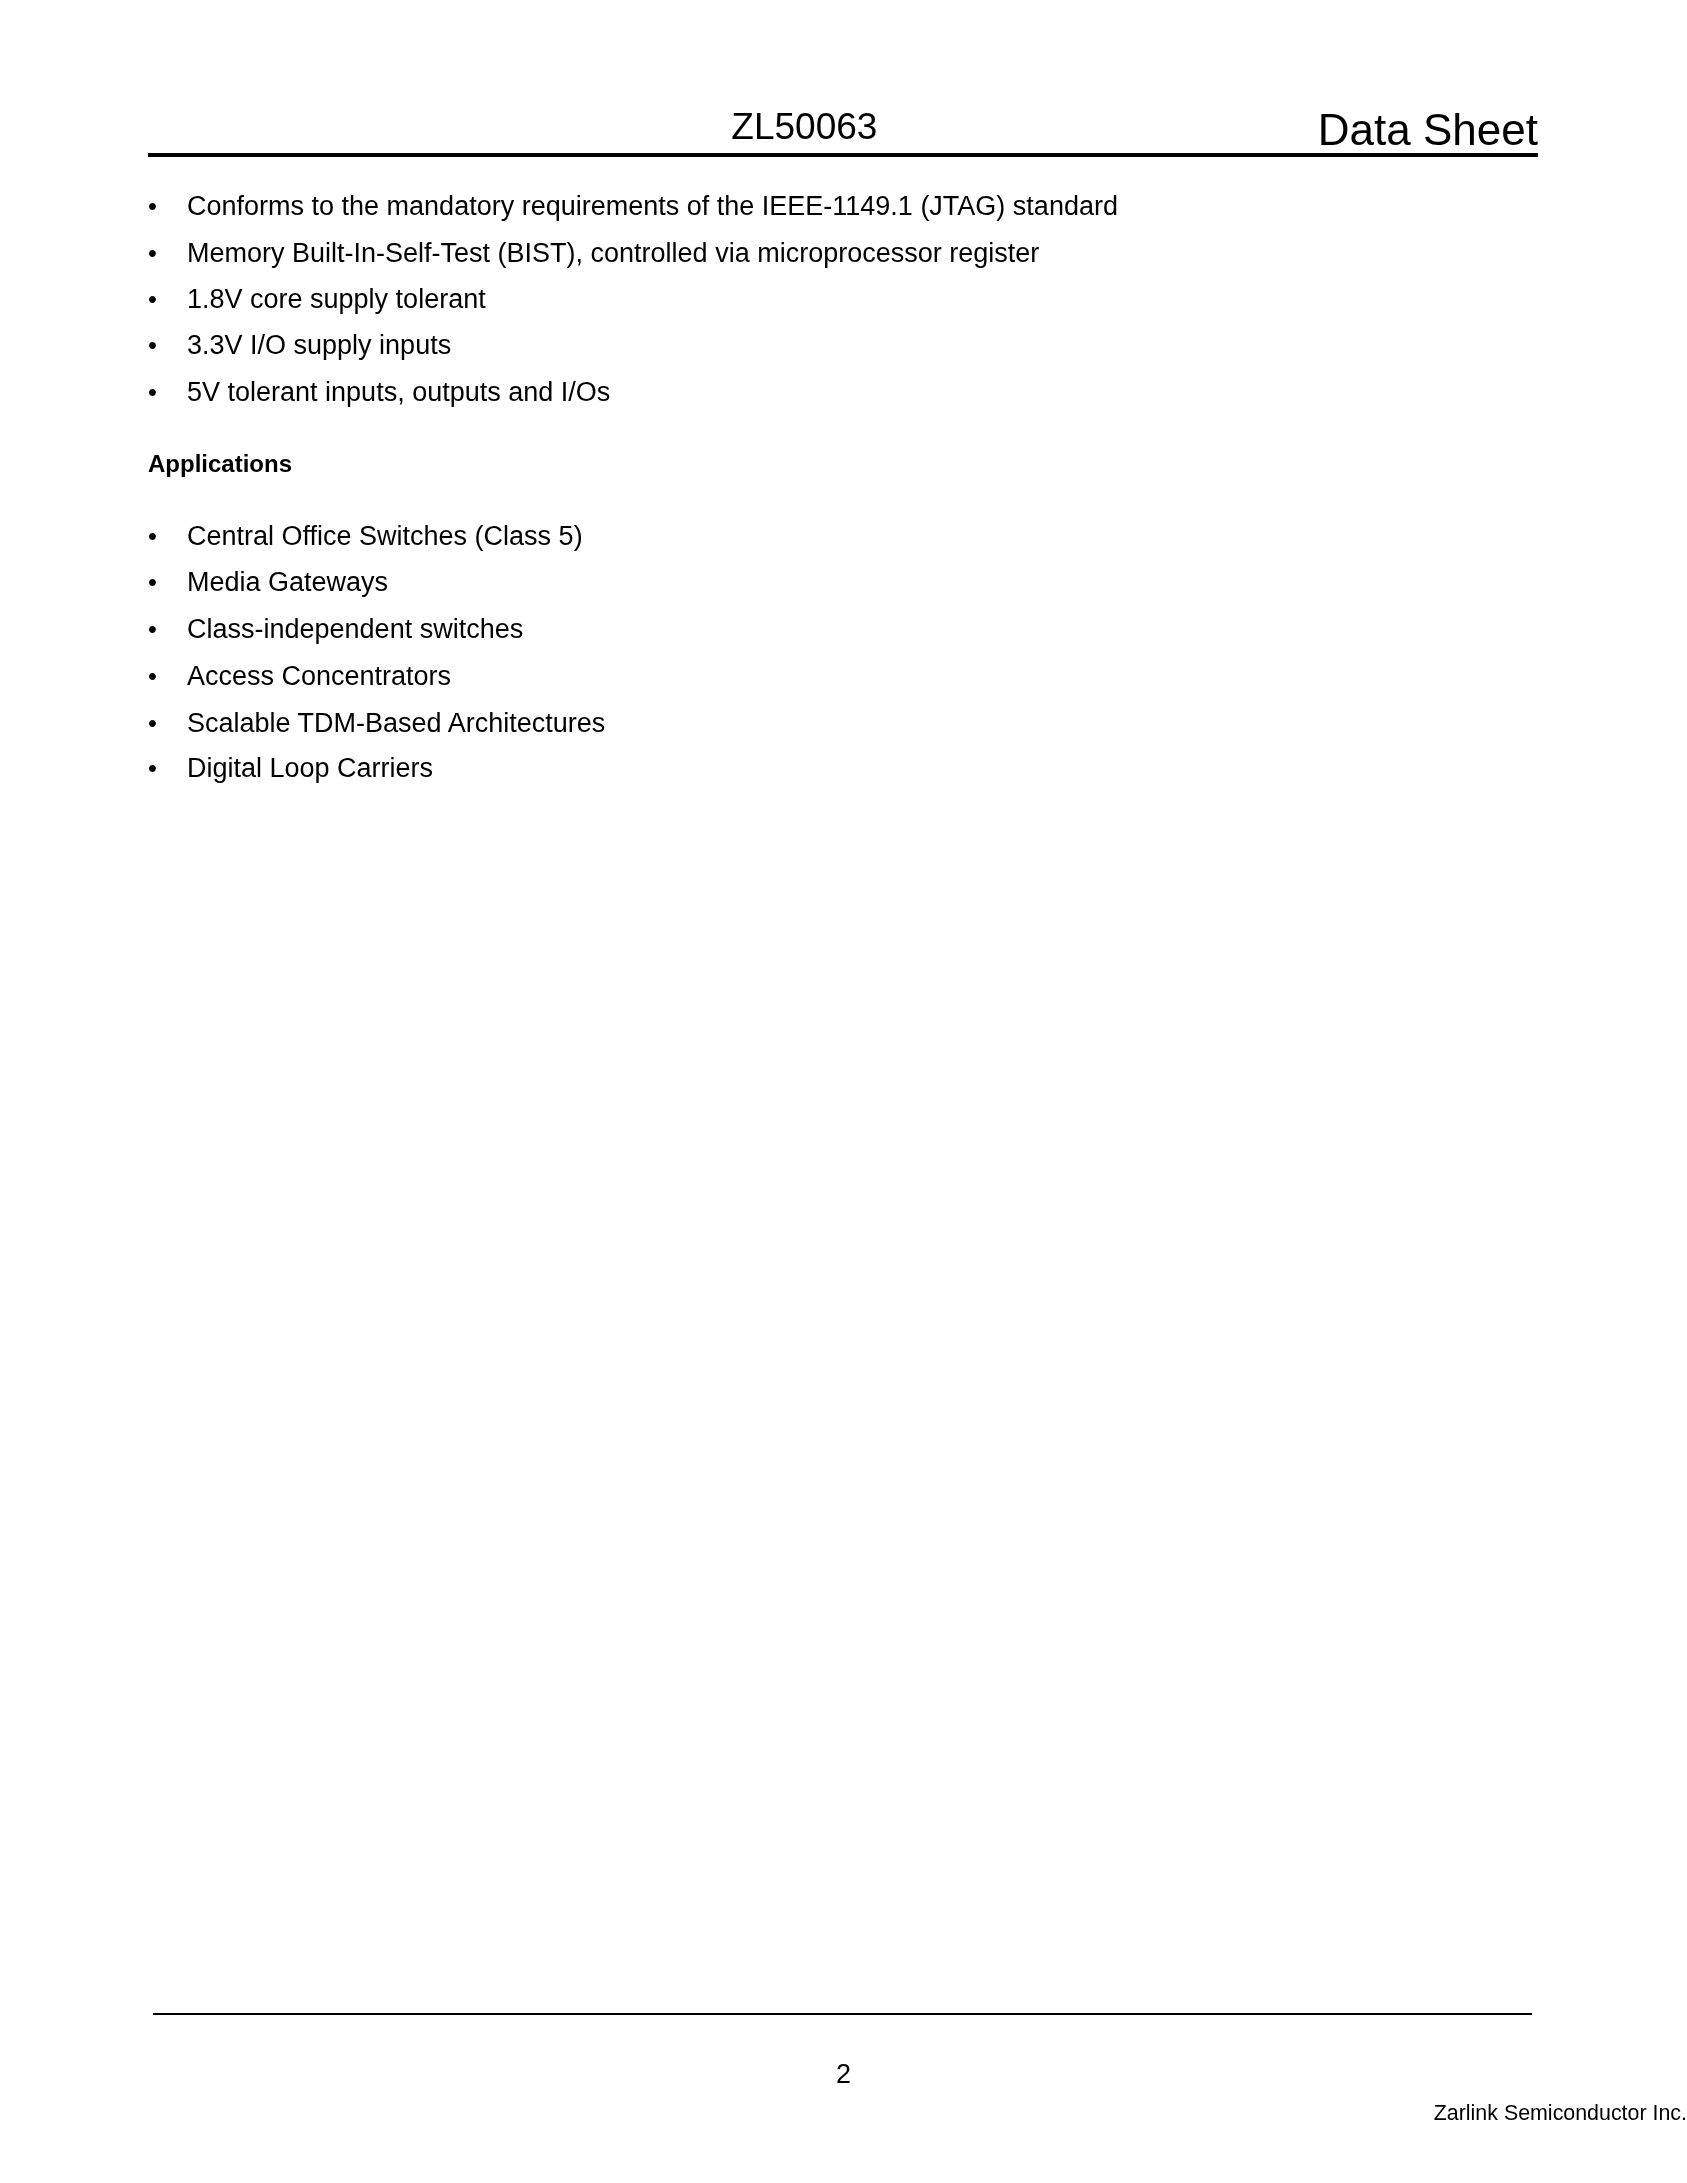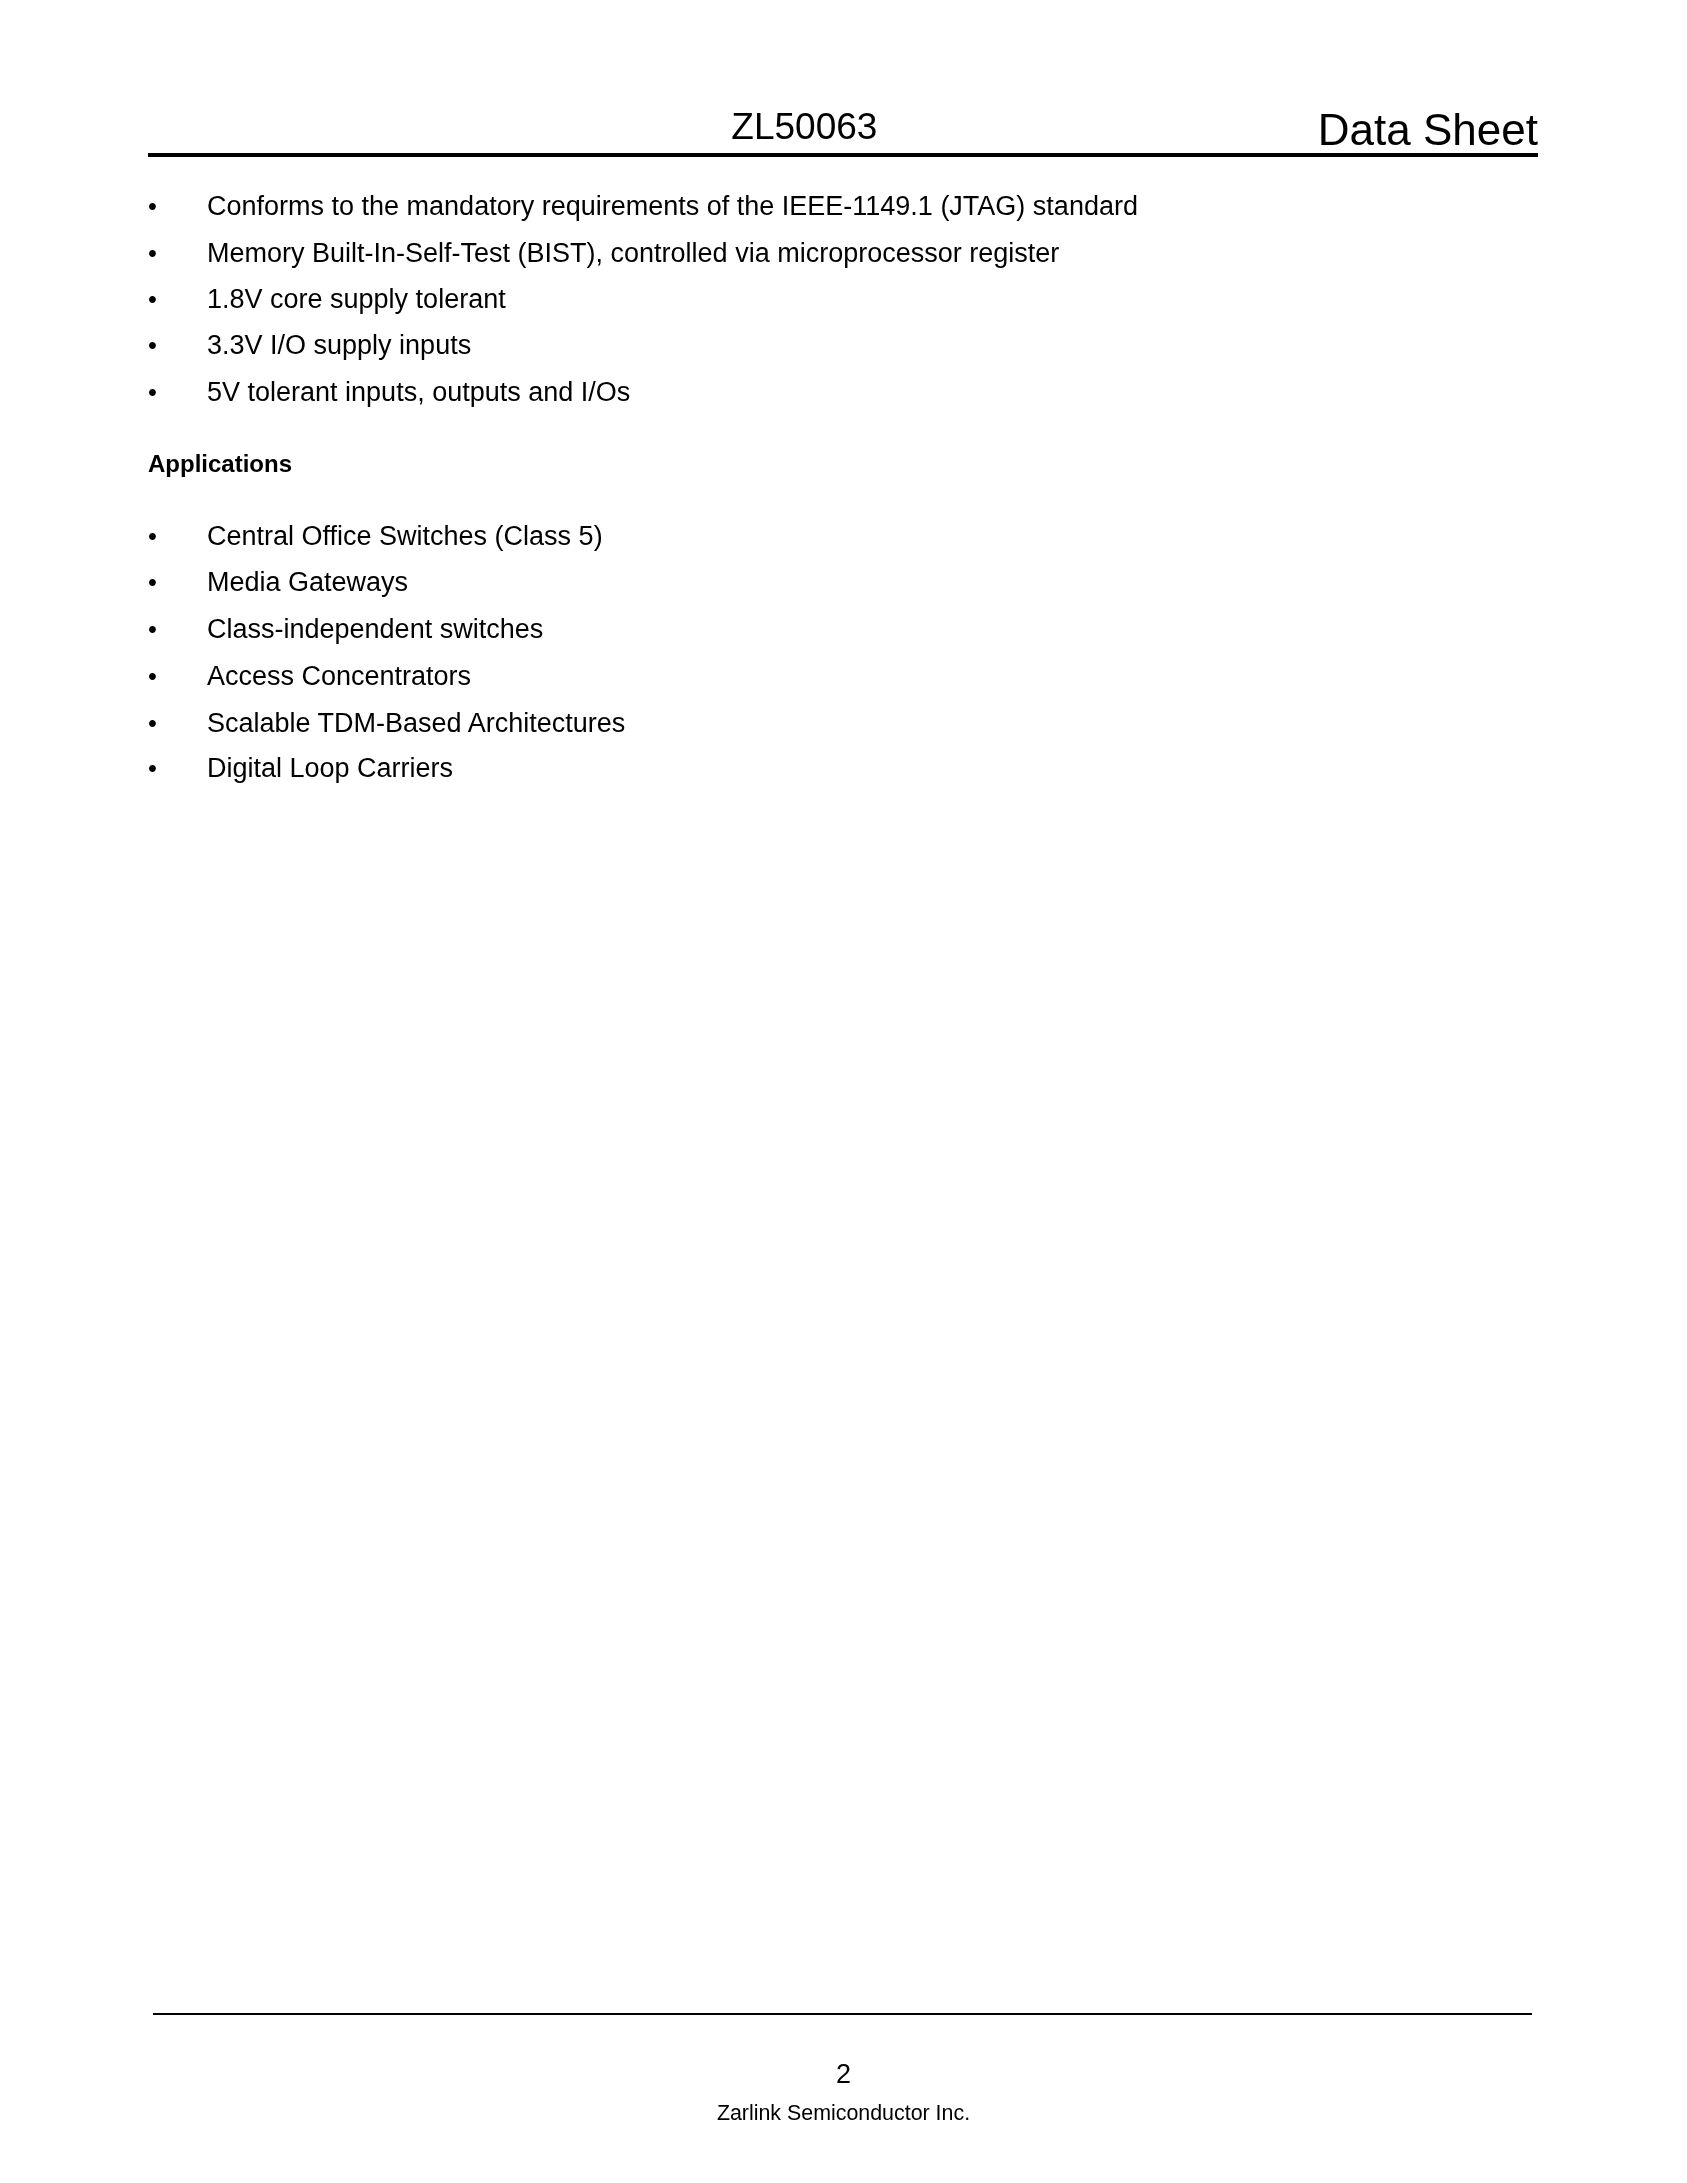--- a/index.html
+++ b/index.html
@@ -5,25 +5,25 @@
   html, body { margin: 0; padding: 0; background: #ffffff; }
   body { width: 1687px; height: 2183px; position: relative; overflow: hidden;
          font-family: "Liberation Sans", sans-serif; color: #000; }
   .hdr-title { position: absolute; left: 0; width: 1612px; top: 105px; text-align: center;
                font-size: 37px; line-height: 43px; }
   .hdr-title span { position: relative; left: -1.6px; }
   .hdr-right { position: absolute; right: 149px; top: 110px; font-size: 44px; line-height: 40px; }
   .hdr-rule { position: absolute; left: 148px; width: 1390px; top: 153px; height: 4px; background: #000; }
   .item { position: absolute; left: 0; height: 32px; }
   .item .dot { position: absolute; left: 148px; top: 0; font-size: 25.4px; line-height: 32px; }
-  .item .txt { position: absolute; left: 187px; top: 0; font-size: 27px; line-height: 32px; white-space: nowrap; margin-left: 20px; }
+  .item .txt { position: absolute; left: 187px; top: 0; font-size: 27px; line-height: 32px; white-space: nowrap; }
   .heading { position: absolute; left: 148px; top: 445px; font-size: 24px; font-weight: bold; line-height: 38px; }
   .ftr-rule { position: absolute; left: 153px; width: 1379px; top: 2013px; height: 2.4px; background: #000; }
   .ftr-page { position: absolute; left: 0; width: 1687px; text-align: center; top: 2058px; font-size: 27px; line-height: 32px; }
-  .ftr-co { position: absolute; left: 0; width: 1687px; text-align: center; top: 2101px; font-size: 21.4px; line-height: 25.4px; }
+  .ftr-co { position: absolute; left: 0; width: 1687px; text-align: right; top: 2101px; font-size: 21.4px; line-height: 25.4px; }
 </style>
 </head>
 <body>
 
 <div>
   <div class="hdr-title"><span>ZL50063</span></div>
   <div class="hdr-right">Data Sheet</div>
   <div class="hdr-rule"></div>
 </div>
 

